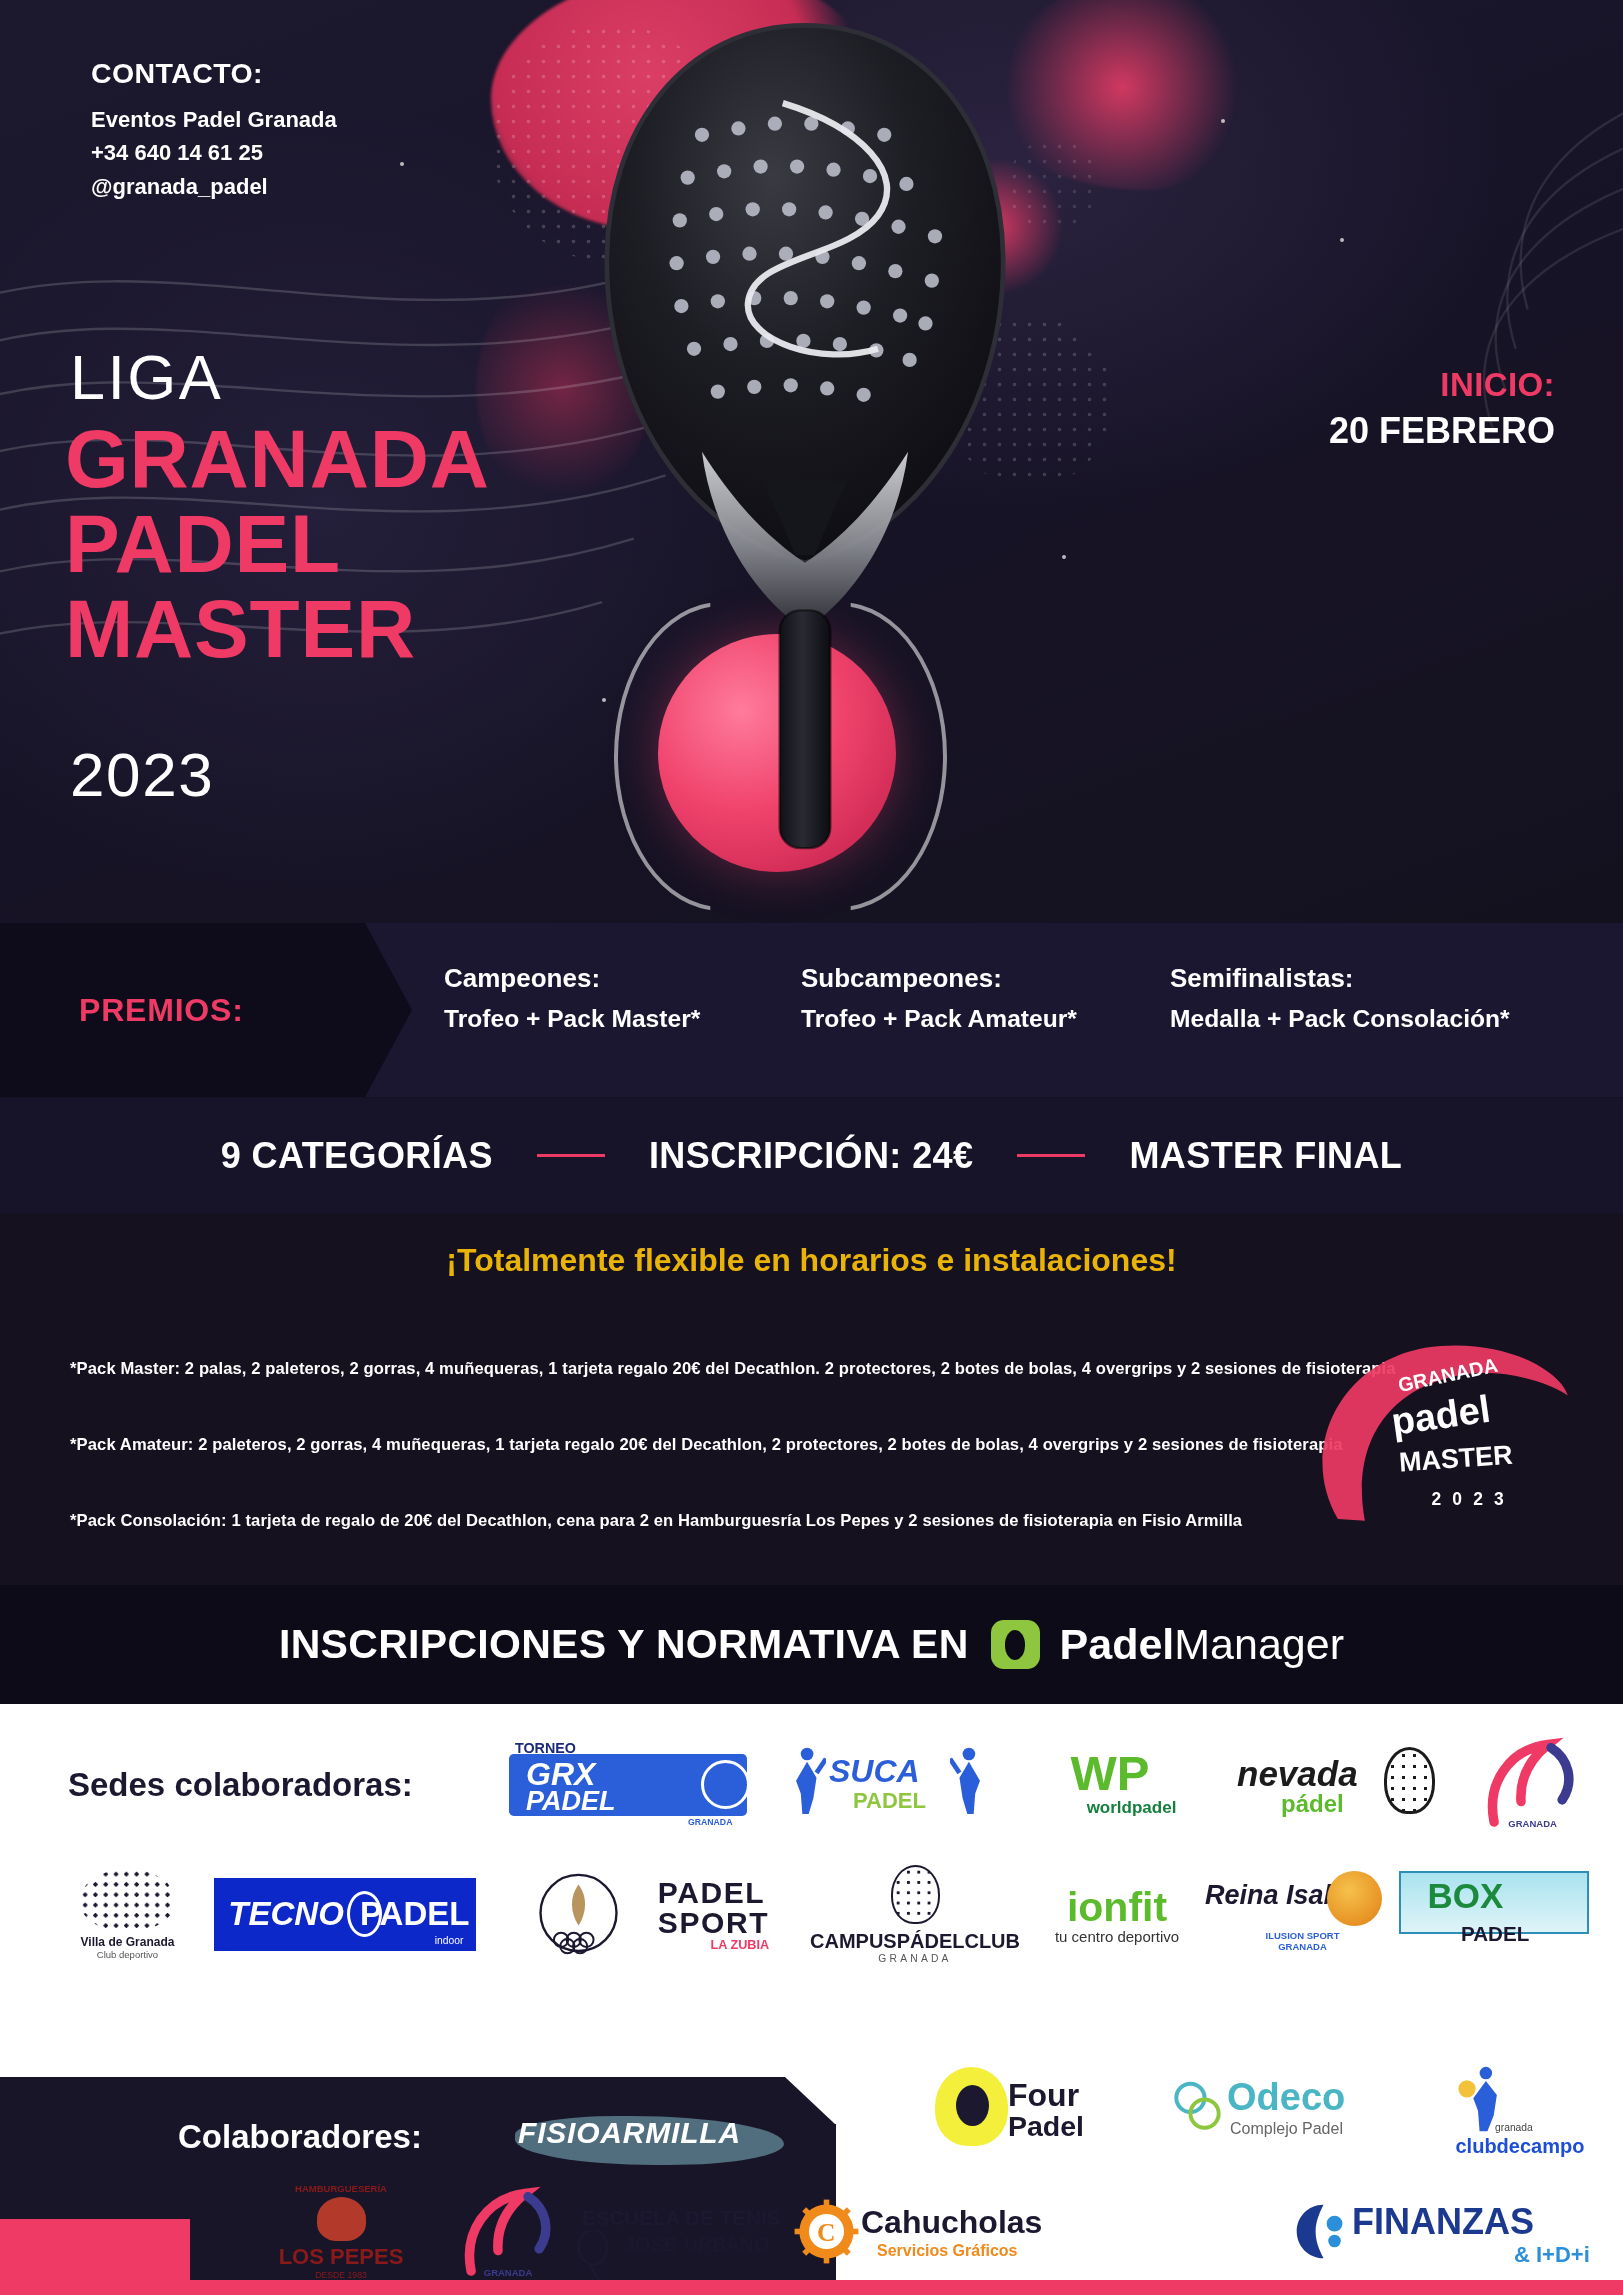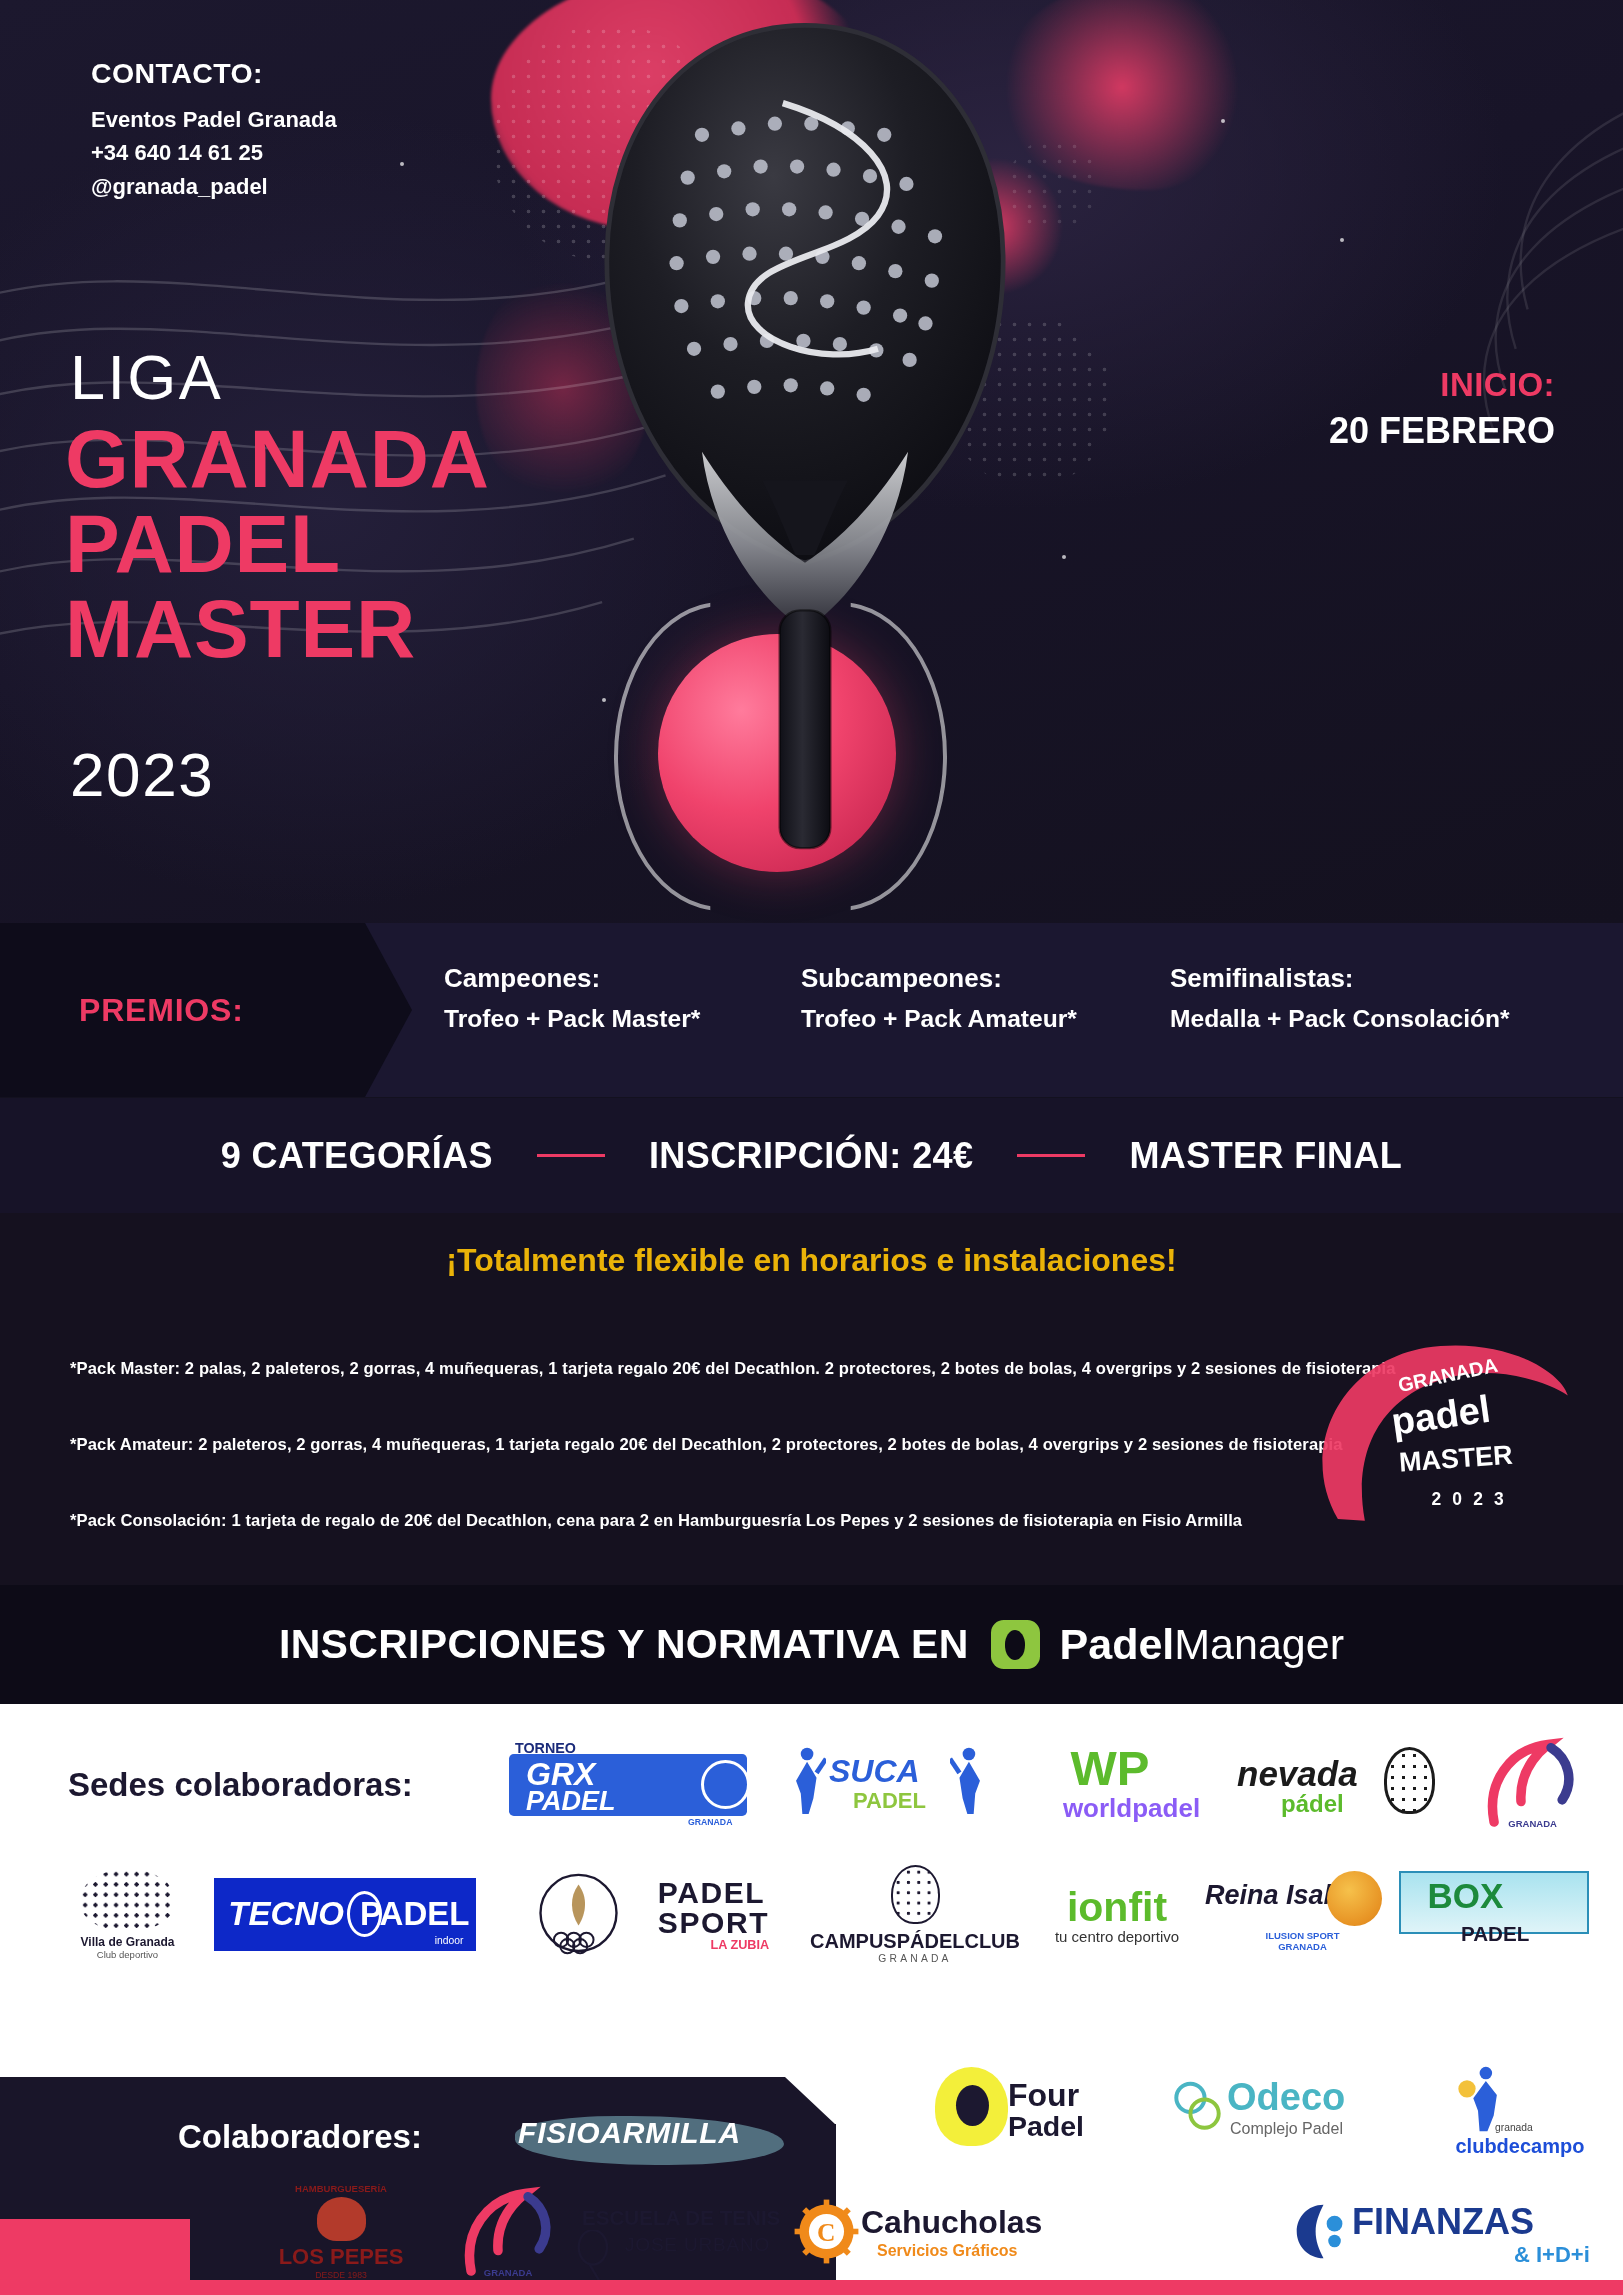--- a/index.html
+++ b/index.html
@@ -468,21 +468,21 @@
           <circle cx="24" cy="10" r="8" fill="#2b5fd9"></circle>
           <path d="M24,20 L12,40 L16,66 L22,86 L30,86 L32,60 L38,44 Z" fill="#2b5fd9"></path>
           <path d="M12,34 L0,16" stroke="#2b5fd9" stroke-width="6"></path>
         </svg>
       </div>
     </div>
 
     <div class="tile" style="left:1023px; top:32px; width:174px; height:95px;">
       <div style="text-align:center;">
         <div style="font-size:49px;font-weight:bold;color:#5cbb2c;line-height:1;">WP</div>
-        <div style="font-size:26px;font-weight:bold;color:#8b5cf6;margin-left:43px;">worldpadel</div>
+        <div style="font-size:17px;font-weight:bold;color:#15803d;margin-left:43px;">worldpadel</div>
       </div>
     </div>
 
     <div class="tile" style="left:1233px; top:33px; width:206px; height:95px;">
       <div style="position:relative;width:198px;height:87px;">
         <div style="position:absolute;left:0;top:12.7px;font-size:35px;font-weight:bold;color:#1b1b1b;font-style:italic;">nevada</div>
         <div style="position:absolute;left:44px;top:49px;font-size:24px;font-weight:bold;color:#5cbb2c;">pádel</div>
         <div style="position:absolute;right:0;top:6.3px;width:51px;height:67px;border-radius:50% 50% 45% 45%;border:3.2px solid #1b1b1b;background-image:radial-gradient(#1b1b1b 1.6px, transparent 1.9px);background-size:11px 11px;"></div>
       </div>
     </div>

